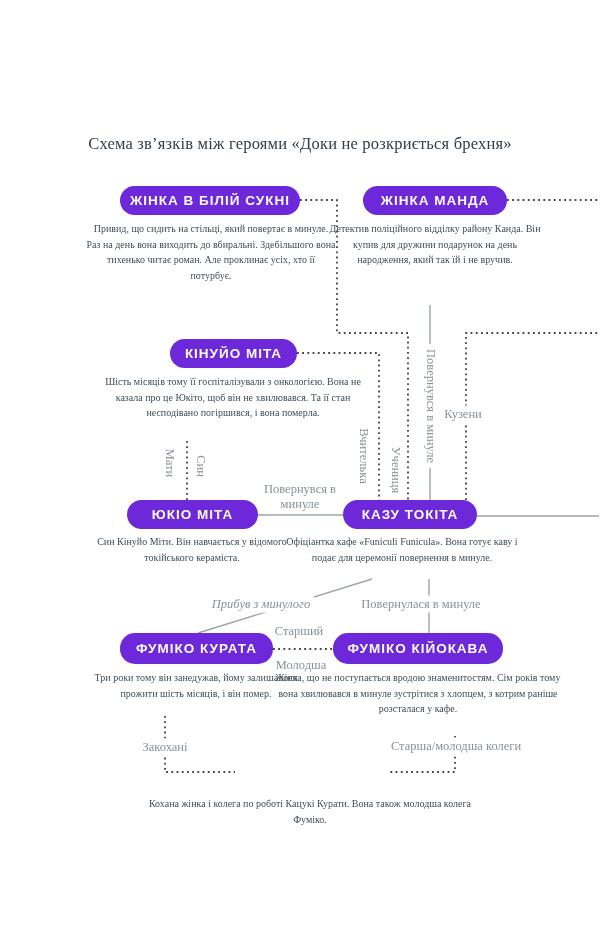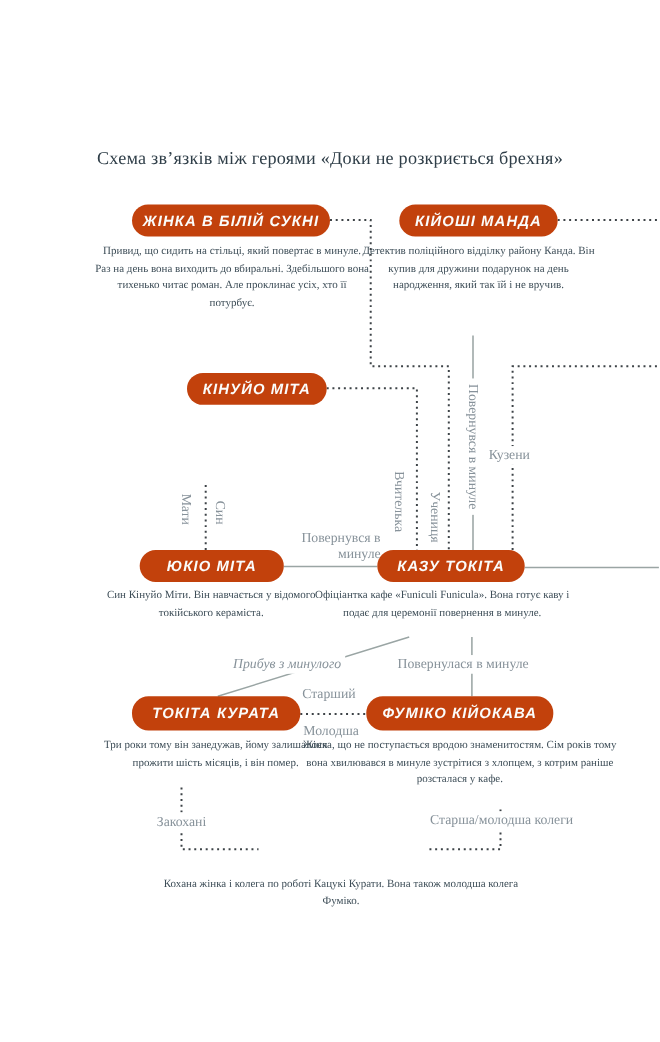--- a/index.html
+++ b/index.html
@@ -2,27 +2,27 @@
 <html lang="uk"><head>
 <meta charset="utf-8">
 <style>
   html,body{margin:0;padding:0;background:#fff;}
   .page{position:relative;width:600px;height:947px;background:#ffffff;overflow:hidden;
         font-family:"Liberation Serif","DejaVu Serif",serif;border-radius:25px;}
   svg.wires{position:absolute;left:0;top:0;z-index:1;}
   .title{position:absolute;left:0;top:134px;width:600px;text-align:center;
          font-size:16.5px;color:#2f3e48;letter-spacing:.2px;z-index:2;}
   .node{position:absolute;z-index:3;display:flex;align-items:center;justify-content:center;
-        background:#c2410c;color:#fbfcfb;border-radius:15px;
+        background:#6d28d9;color:#fbfcfb;border-radius:15px;
         font-family:"Liberation Sans","DejaVu Sans",sans-serif;
-        font-weight:bold;font-size:13.5px;letter-spacing:1px;text-align:center;font-style:italic;}
+        font-weight:bold;font-size:13.5px;letter-spacing:1px;text-align:center;}
   .desc{position:absolute;z-index:2;font-size:10px;line-height:15.6px;
         color:#3e4e58;text-align:center;}
   .rlabel{position:absolute;z-index:4;transform:translate(-50%,-50%);
-          font-size:12.5px;color:#87929a;white-space:nowrap;text-align:right;}
+          font-size:12.5px;color:#87929a;white-space:nowrap;text-align:center;}
   .vlabel{position:absolute;z-index:4;writing-mode:vertical-rl;
           transform:translate(-50%,-50%);font-size:12.5px;color:#87929a;white-space:nowrap;}
   .bg{background:#ffffff;padding:1px 4px;}
   .vlabel.bg{padding:5px 1px;}
   .wrap2{white-space:normal;width:92px;line-height:14.5px;}
 </style>
 </head>
 <body>
 
 <div class="page">
@@ -45,29 +45,30 @@
       <path d="M258 515 H343"></path>
       <path d="M477 516 H599"></path>
       <path d="M372 579 L198 633"></path>
       <path d="M429 579 V633"></path>
     </g>
   </svg>
 
   <div class="title">Схема зв’язків між героями «Доки не розкриється брехня»</div>
 
   <div class="node" style="left:120px;top:186px;width:180px;height:29px;">ЖІНКА В БІЛІЙ СУКНІ</div>
-  <div class="node" style="left:363px;top:186px;width:144px;height:29px;">КІЙОШІ МАНДА</div>
+  <div class="node" style="left:363px;top:186px;width:144px;height:29px;">ЖІНКА МАНДА</div>
   <div class="node" style="left:170px;top:339px;width:127px;height:29px;">КІНУЙО МІТА</div>
   <div class="node" style="left:127px;top:500px;width:131px;height:29px;">ЮКІО МІТА</div>
   <div class="node" style="left:343px;top:500px;width:134px;height:29px;">КАЗУ ТОКІТА</div>
-  <div class="node" style="left:120px;top:633px;width:153px;height:31px;">ТОКІТА КУРАТА</div>
+  <div class="node" style="left:120px;top:633px;width:153px;height:31px;">ФУМІКО КУРАТА</div>
   <div class="node" style="left:333px;top:633px;width:170px;height:31px;">ФУМІКО КІЙОКАВА</div>
 
   <div class="desc" style="left:86px;top:221px;width:250px;">Привид, що сидить на стільці, який повертає в минуле. Раз на день вона виходить до вбиральні. Здебільшого вона тихенько читає роман. Але проклинає усіх, хто її потурбує.</div>
   <div class="desc" style="left:327px;top:221px;width:216px;">Детектив поліційного відділку району Канда. Він купив для дружини подарунок на день народження, який так їй і не вручив.</div>
+  <div class="desc" style="left:92px;top:374px;width:282px;">Шість місяців тому її госпіталізували з онкологією. Вона не казала про це Юкіто, щоб він не хвилювався. Та її стан несподівано погіршився, і вона померла.</div>
   <div class="desc" style="left:92px;top:534px;width:200px;">Син Кінуйо Міти. Він навчається у відомого токійського кераміста.</div>
   <div class="desc" style="left:284px;top:534px;width:236px;">Офіціантка кафе «Funiculi Funicula». Вона готує каву і подає для церемонії повернення в минуле.</div>
   <div class="desc" style="left:78px;top:670px;width:236px;">Три роки тому він занедужав, йому залишалося прожити шість місяців, і він помер.</div>
   <div class="desc" style="left:270px;top:670px;width:296px;">Жінка, що не поступається вродою знаменитостям. Сім років тому вона хвилювався в минуле зустрітися з хлопцем, з котрим раніше розсталася у кафе.</div>
   <div class="desc" style="left:145px;top:796px;width:330px;">Кохана жінка і колега по роботі Кацукі Курати. Вона також молодша колега Фуміко.</div>
 
   <div class="vlabel" style="left:169px;top:463px;">Мати</div>
   <div class="vlabel" style="left:200px;top:466px;">Син</div>
   <div class="vlabel" style="left:363px;top:456px;">Вчителька</div>
   <div class="vlabel" style="left:395px;top:470px;">Учениця</div>

